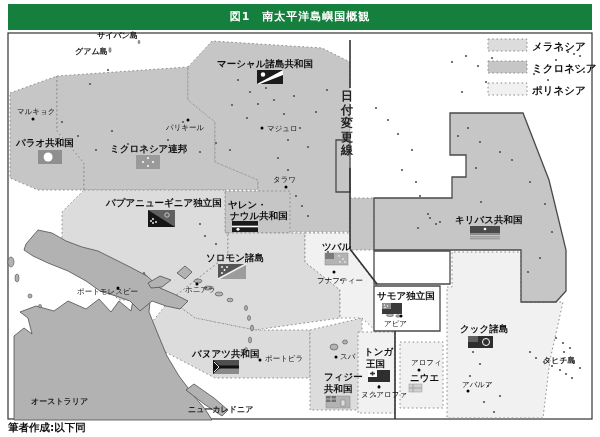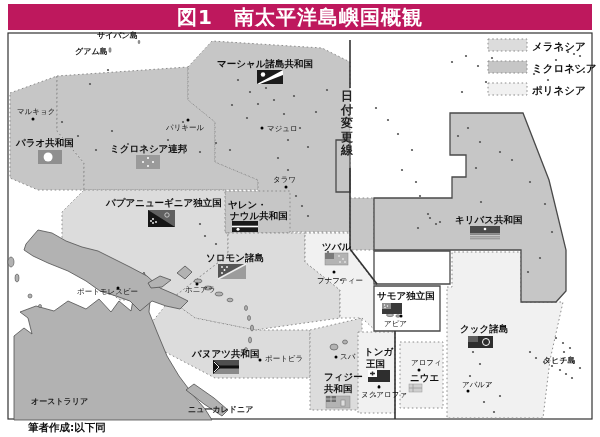--- a/index.html
+++ b/index.html
@@ -1,20 +1,20 @@
 <!DOCTYPE html>
 <html><head>
 <meta charset="utf-8">
 <style>
   html,body{margin:0;padding:0;background:#fff;}
   .page{position:relative;width:600px;height:437px;background:#fff;overflow:hidden;
         font-family:"DejaVu Sans","Liberation Sans",sans-serif;}
-  .title-bar{position:absolute;left:8px;top:4px;width:584px;height:26px;background:#be185d;
-        color:#fff;font-weight:bold;font-size:20px;line-height:26px;text-align:center;letter-spacing:1px;}
-  .caption{position:absolute;left:8px;top:421px;font-size:10.5px;font-weight:bold;color:#111;margin-left:20px;}
+  .title-bar{position:absolute;left:8px;top:4px;width:584px;height:26px;background:#15803d;
+        color:#fff;font-weight:bold;font-size:11px;line-height:26px;text-align:center;letter-spacing:1px;}
+  .caption{position:absolute;left:8px;top:421px;font-size:10.5px;font-weight:bold;color:#111;}
   svg#map{position:absolute;left:0;top:0;}
   svg text{font-family:"DejaVu Sans","Liberation Sans",sans-serif;}
   .country{font-weight:bold;font-size:9.5px;fill:#111;}
   .city{font-size:7.5px;fill:#111;}
   .place{font-weight:bold;font-size:8px;fill:#222;}
   .legendlab{font-weight:bold;font-size:10.5px;fill:#111;}
   .datelinelab{font-weight:bold;font-size:12px;fill:#222;}
 </style>
 </head>
 <body>

